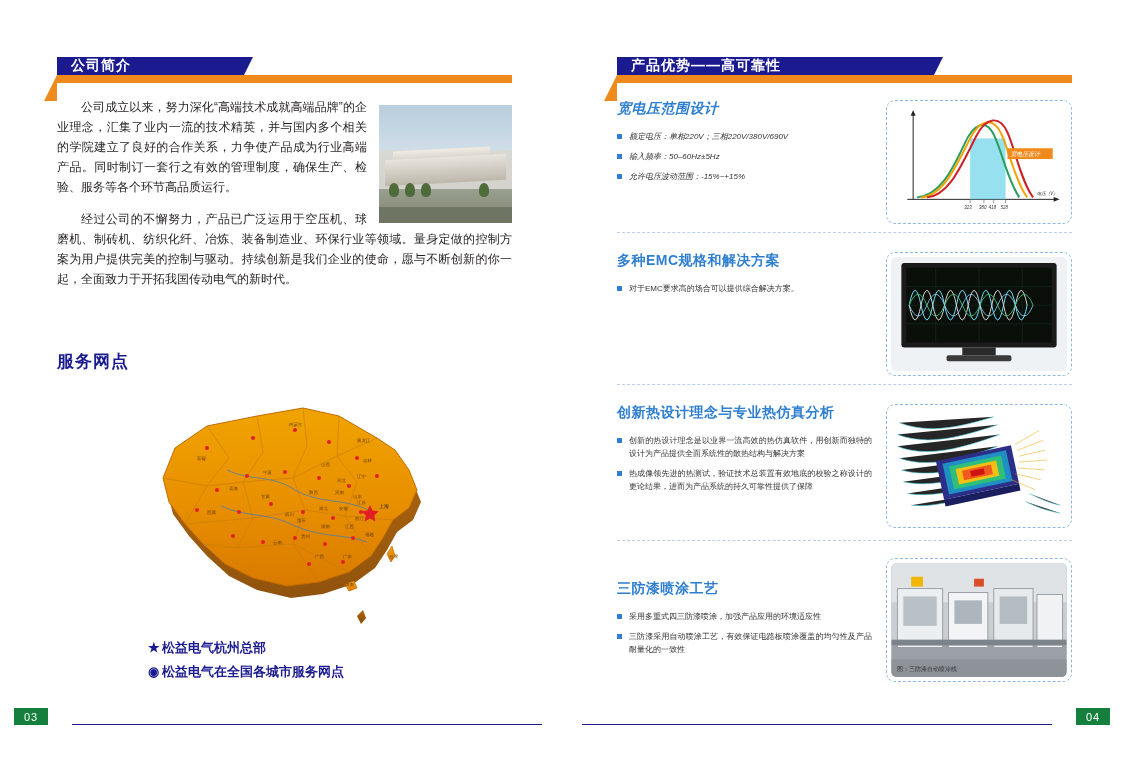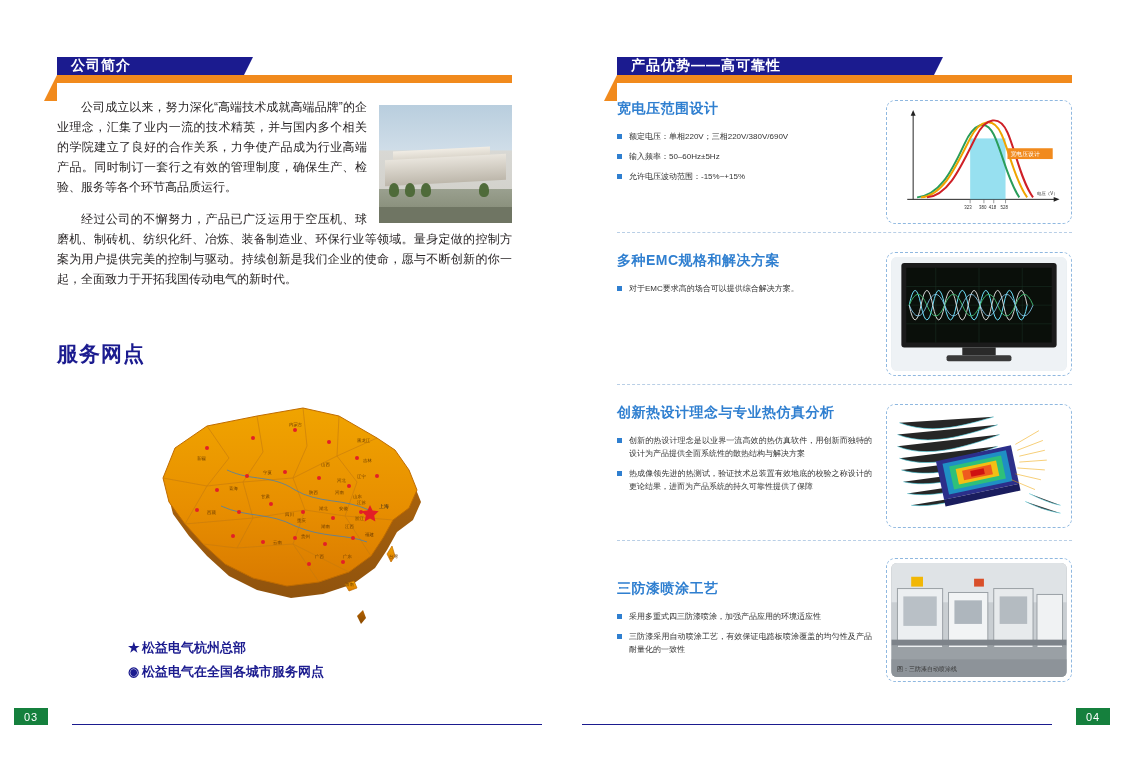--- a/index.html
+++ b/index.html
@@ -142,22 +142,22 @@
     font-size: 12px;
     line-height: 20px;
     text-align: justify;
     text-indent: 24px;
     color: #231f20;
   }
 
   .service-title {
     position: absolute;
     left: 57px;
-    top: 340px;
-    font-size: 21px;
+    top: 350px;
+    font-size: 17px;
     font-weight: bold;
     color: #1b1b8f;
     letter-spacing: 1px;
   }
 
   .map-area {
     position: absolute;
     left: 57px;
     top: 386px;
     width: 455px;
@@ -167,21 +167,21 @@
 
   .legend {
     position: absolute;
     left: 128px;
     top: 636px;
     font-size: 13px;
     font-weight: bold;
     color: #1b1b8f;
     line-height: 24px;
   }
-  .legend div { white-space: nowrap; }
+  .legend div { white-space: nowrap; margin-left: 20px; }
   .legend .mk { display:inline-block; width: 14px; }
 
   
   .pagenum {
     position: absolute;
     bottom: 40px;
     width: 34px;
     height: 17px;
     background: #15803d;
     color: #fff;
@@ -414,21 +414,21 @@
   </div>
 
   <div class="page page-right">
 
     <div class="bar-wrap right-bar">
       <div class="bar-blue">产品优势——高可靠性</div>
       <div class="bar-gap"></div>
       <div class="bar-orange"></div>
     </div>
 
-    <div class="feature" style="top:100px;">
+    <div class="feature" style="top:100px;font-style:italic;">
       <div class="text-col">
         <h3>宽电压范围设计</h3>
         <ul class="bullets">
           <li>额定电压：单相220V；三相220V/380V/690V</li>
           <li>输入频率：50–60Hz±5Hz</li>
           <li>允许电压波动范围：-15%~+15%</li>
         </ul>
       </div>
       <div class="img-col">
         <div class="img-inner" style="background:#ffffff;">

